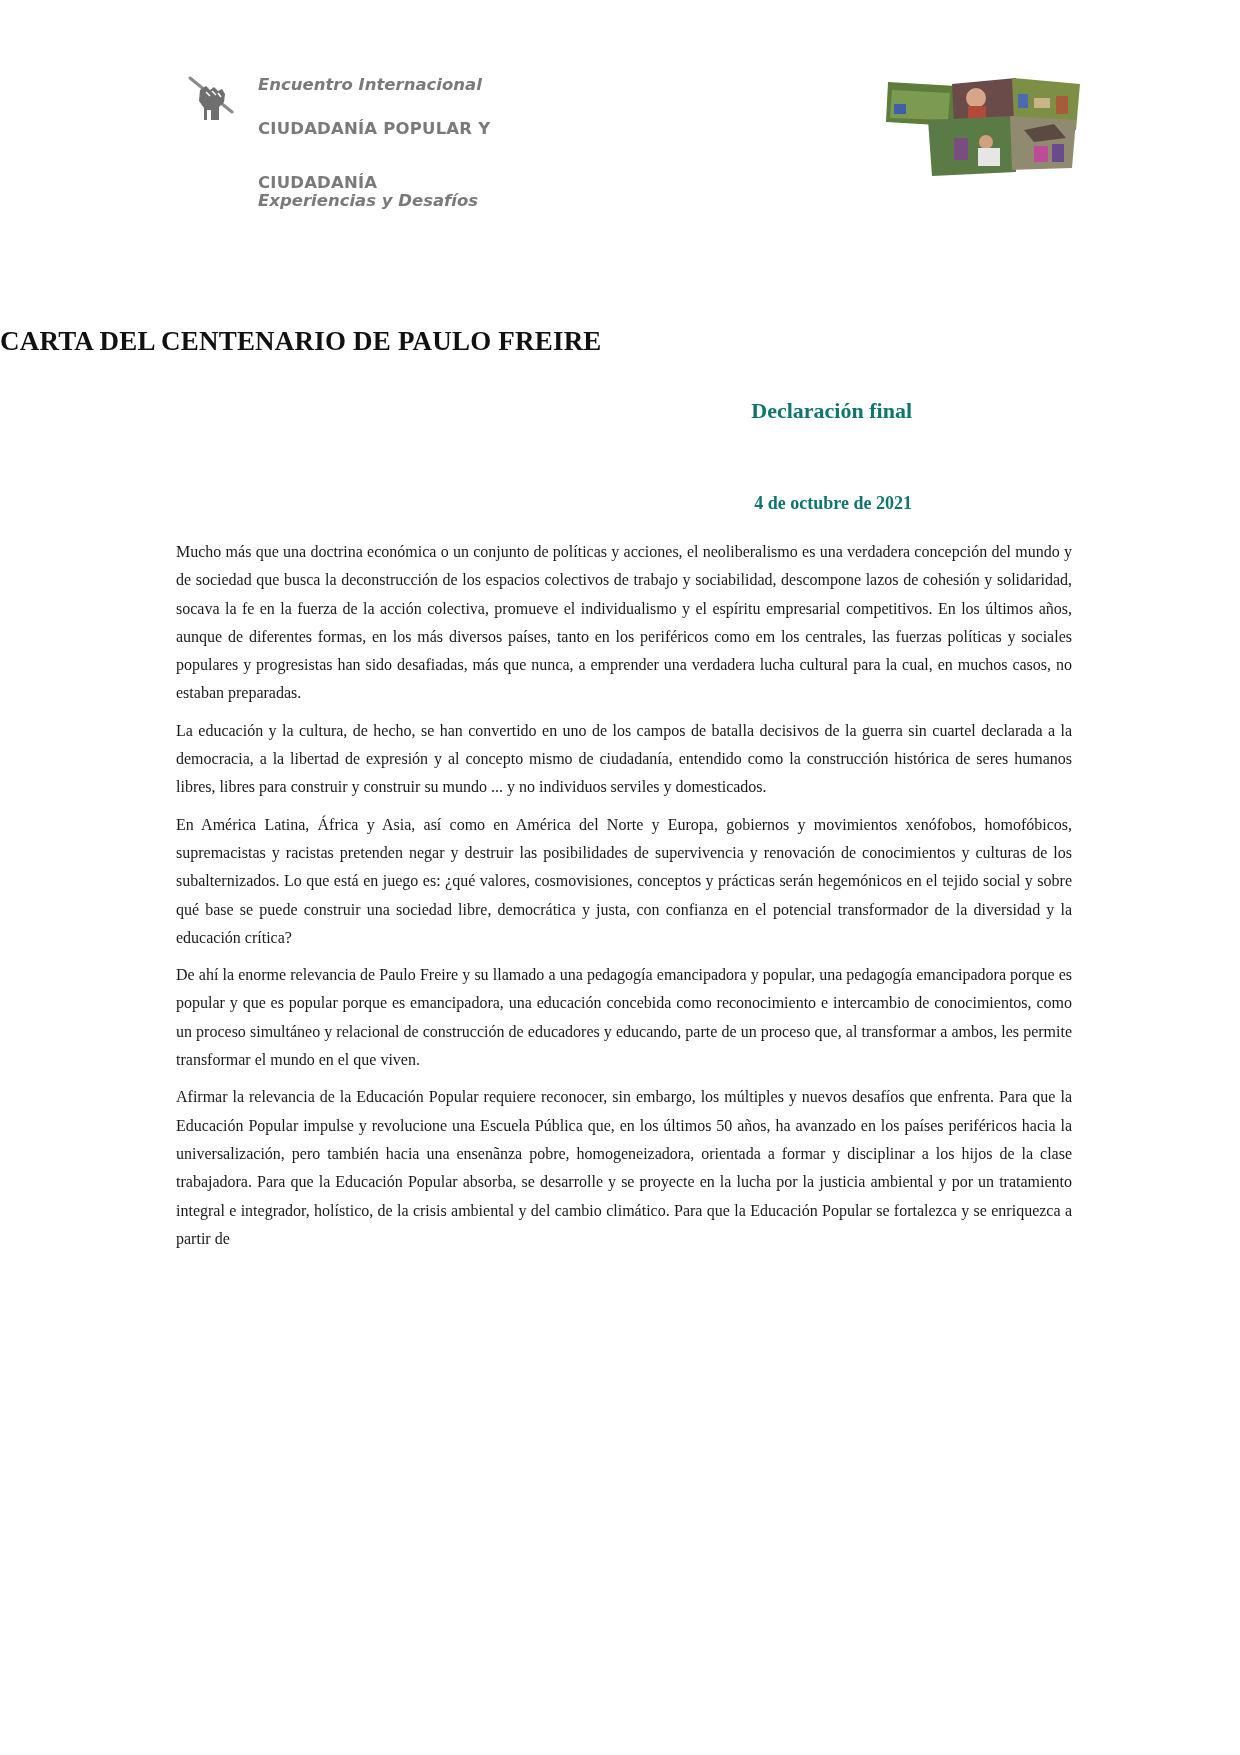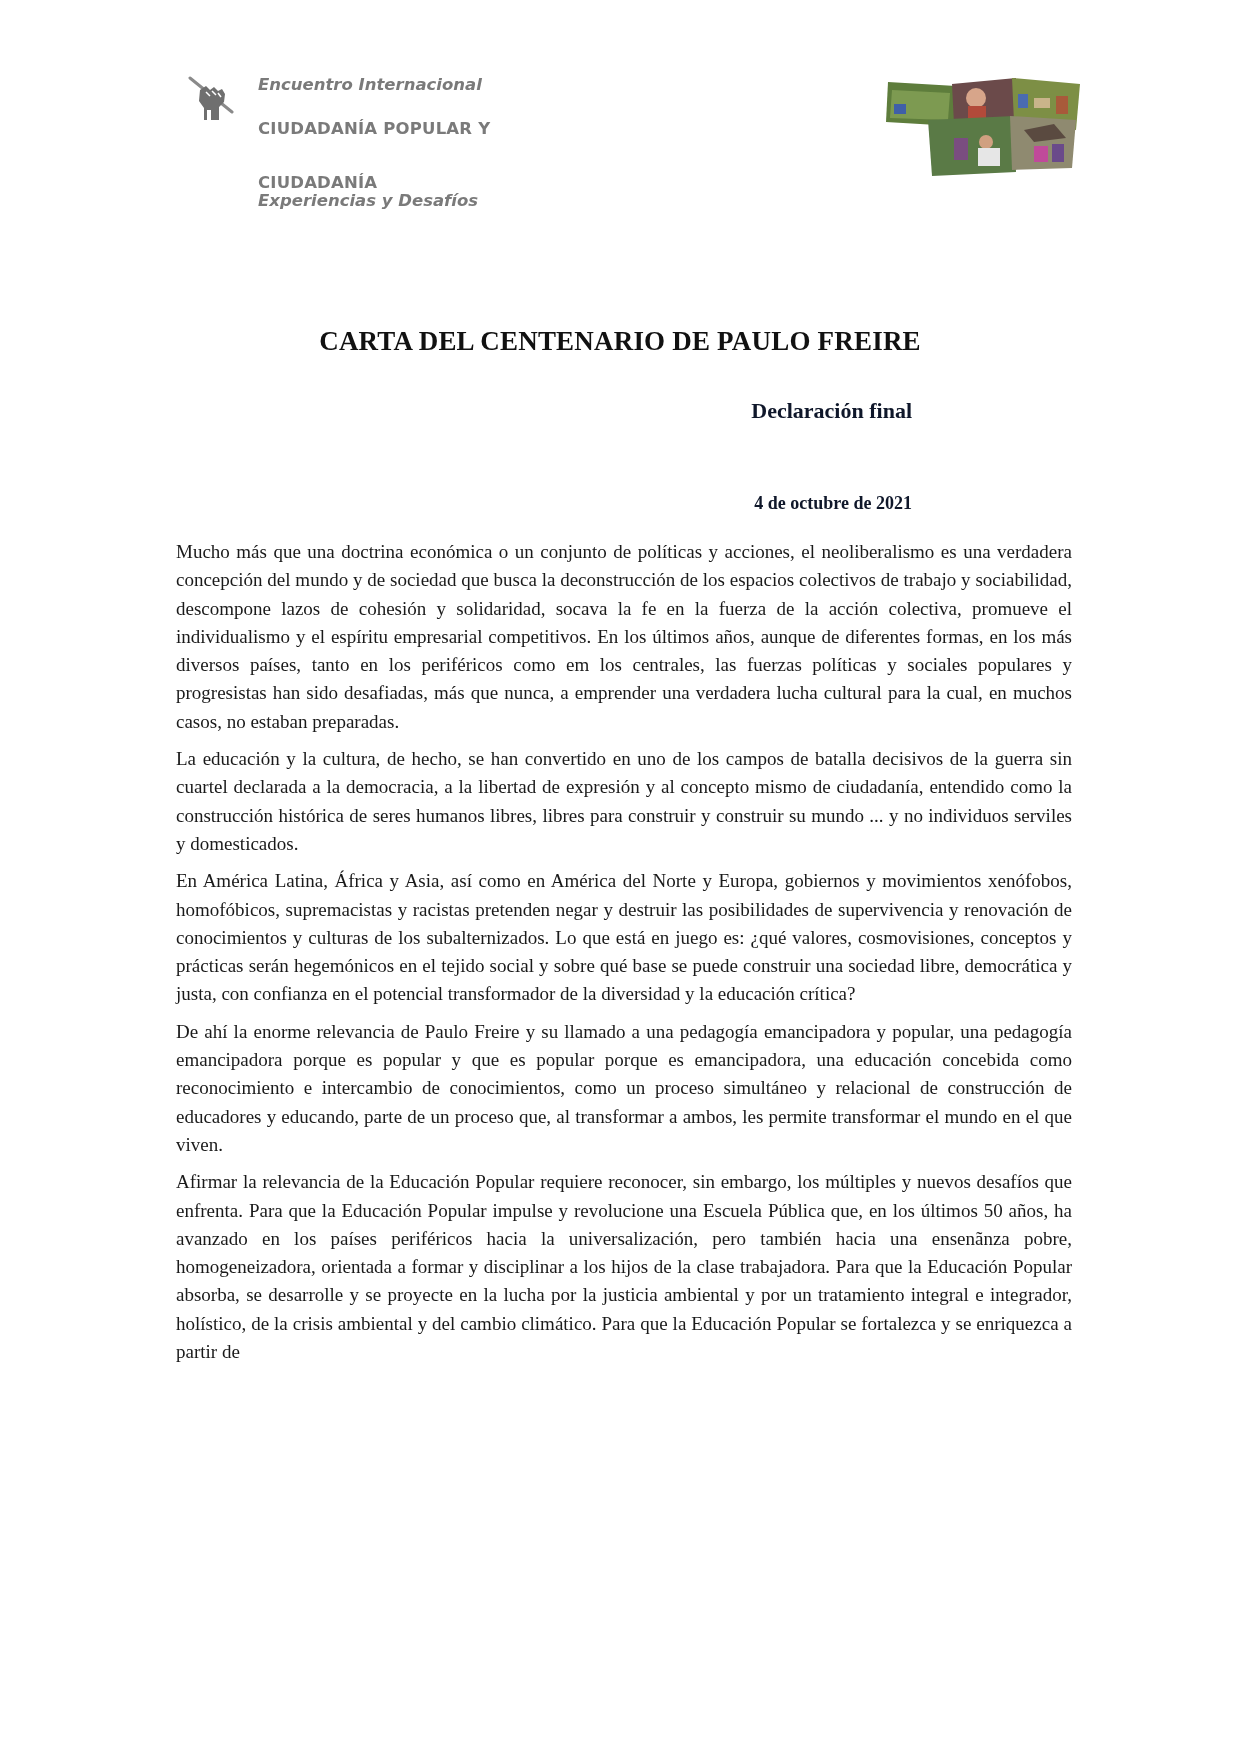--- a/index.html
+++ b/index.html
@@ -12,31 +12,31 @@
   .hdr-italic { font-style: italic; font-weight: bold; }
   .hdr-bold { font-weight: bold; letter-spacing: 0.2px; }
   #h1 { top: 75px; }
   #h2 { top: 119px; }
   #h3 { top: 147px; margin-top: 26px; }
   #h4 { top: 191px; }
 
   .collage { position: absolute; left: 884px; top: 76px; width: 210px; height: 102px; }
 
   
-  .title { position: absolute; left: 0; width: 1240px; top: 326px; text-align: center;
+  .title { position: absolute; left: 0; width: 1240px; top: 326px; text-align: left;
            font-family: "Liberation Serif", serif; font-weight: bold; font-size: 27px; color: #111;
            letter-spacing: 0.2px; }
-  .right-line { position: absolute; right: 168px; font-family: "Liberation Serif", serif; font-weight: bold; color: #0f172a; text-align: right; white-space: nowrap; }
+  .right-line { position: absolute; right: 168px; font-family: "Liberation Serif", serif; font-weight: bold; color: #0f766e; text-align: right; white-space: nowrap; }
   #decl { top: 398px; font-size: 22px; }
   #encuentro { top: 446px; font-size: 20.5px; letter-spacing: -0.9px; }
   #fecha { top: 493px; font-size: 18px; }
 
   
   .body-text { position: absolute; left: 176px; top: 538px; width: 896px;
-               font-family: "Liberation Serif", serif; font-size: 19px; line-height: 28.3px; color: #1a1a1a; }
+               font-family: "Liberation Serif", serif; font-size: 16px; line-height: 28.3px; color: #1a1a1a; }
   .body-text p { margin: 0 0 9px 0; text-align: justify; text-align-last: left; }
 </style>
 </head>
 <body>
 
 <div class="page">
 
   <svg class="logo" viewBox="0 0 50 50">
     <line x1="2" y1="4" x2="44" y2="38" stroke="#8a8a8a" stroke-width="3" stroke-linecap="round"></line>
     <path d="M12 16 L18 12 L22 16 L26 13 L30 17 L34 15 L37 20 L36 28 L31 33 L31 46 L16 46 L16 34 L11 27 Z" fill="#6f6f6f"></path>

